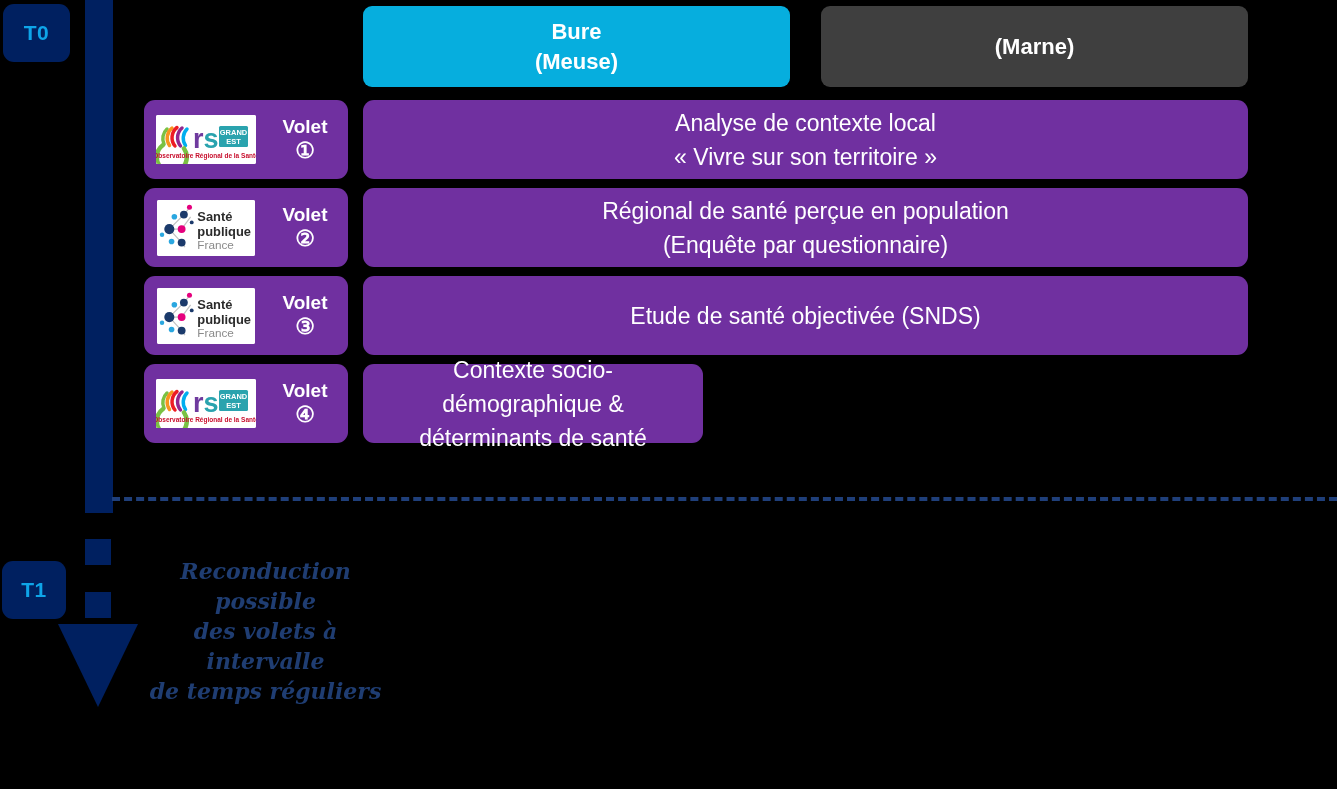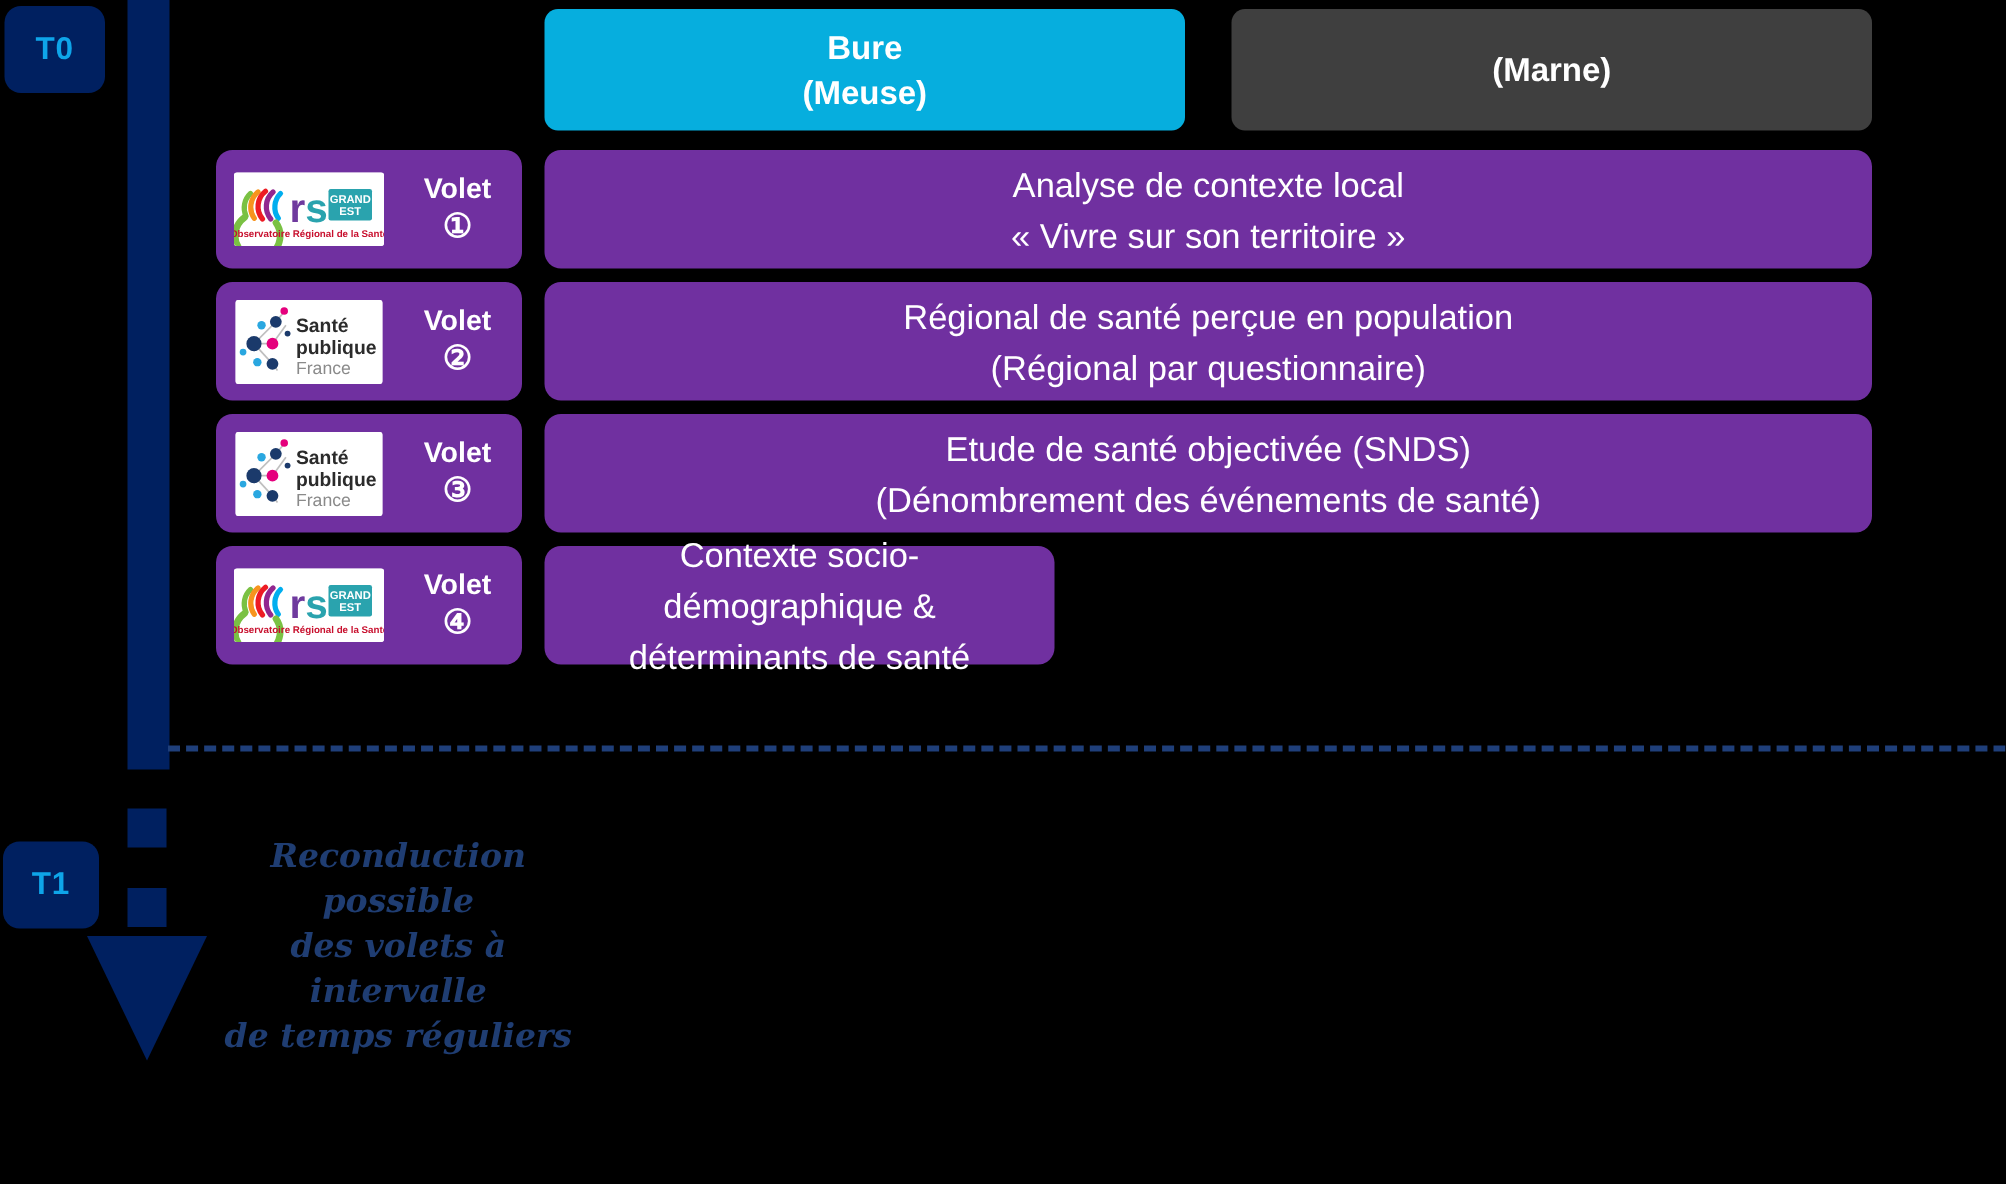--- a/index.html
+++ b/index.html
@@ -268,21 +268,21 @@
       <text x="72" y="88" font-family="Liberation Sans, sans-serif" font-size="21" fill="#8A8A8A">France</text>
     </svg>
   </div>
   <div class="volet-text">
     <span>Volet</span>
     <span class="volet-num">②</span>
   </div>
 </div>
 <div class="content-box row-2 wide">
   <span>Régional de santé perçue en population</span>
-  <span>(Régional par questionnaire)</span>
+  <span>(Enquête par questionnaire)</span>
 </div>
 
 <div class="volet-label row-3">
   <div class="volet-logo-wrap">
     <svg class="logo-plate" width="98" height="56" viewBox="0 0 175 100">
       <rect x="0" y="0" width="175" height="100" fill="#ffffff"></rect>
       <g stroke="#BFBFBF" stroke-width="2">
         <line x1="22" y1="52" x2="48" y2="26"></line>
         <line x1="22" y1="52" x2="44" y2="52"></line>
         <line x1="22" y1="52" x2="44" y2="76"></line>
@@ -304,21 +304,20 @@
       <text x="72" y="88" font-family="Liberation Sans, sans-serif" font-size="21" fill="#8A8A8A">France</text>
     </svg>
   </div>
   <div class="volet-text">
     <span>Volet</span>
     <span class="volet-num">③</span>
   </div>
 </div>
 <div class="content-box row-3 wide">
   <span>Etude de santé objectivée (SNDS)</span>
-  <span>(Dénombrement des événements de santé)</span>
 </div>
 
 <div class="volet-label row-4">
   <div class="volet-logo-wrap">
     <svg class="logo-plate" width="100" height="49" viewBox="0 0 200 98">
       <rect x="0" y="0" width="200" height="98" fill="#ffffff"></rect>
       <g transform="translate(10,14)">
         <path d="M6 44 A26 26 0 0 1 12 14" stroke="#7AC143" stroke-width="7" fill="none" stroke-linecap="round"></path>
         <path d="M17 47 A26 26 0 0 1 22 12" stroke="#F7941E" stroke-width="7" fill="none" stroke-linecap="round"></path>
         <path d="M28 48 A26 26 0 0 1 32 11" stroke="#ED1C24" stroke-width="7" fill="none" stroke-linecap="round"></path>

